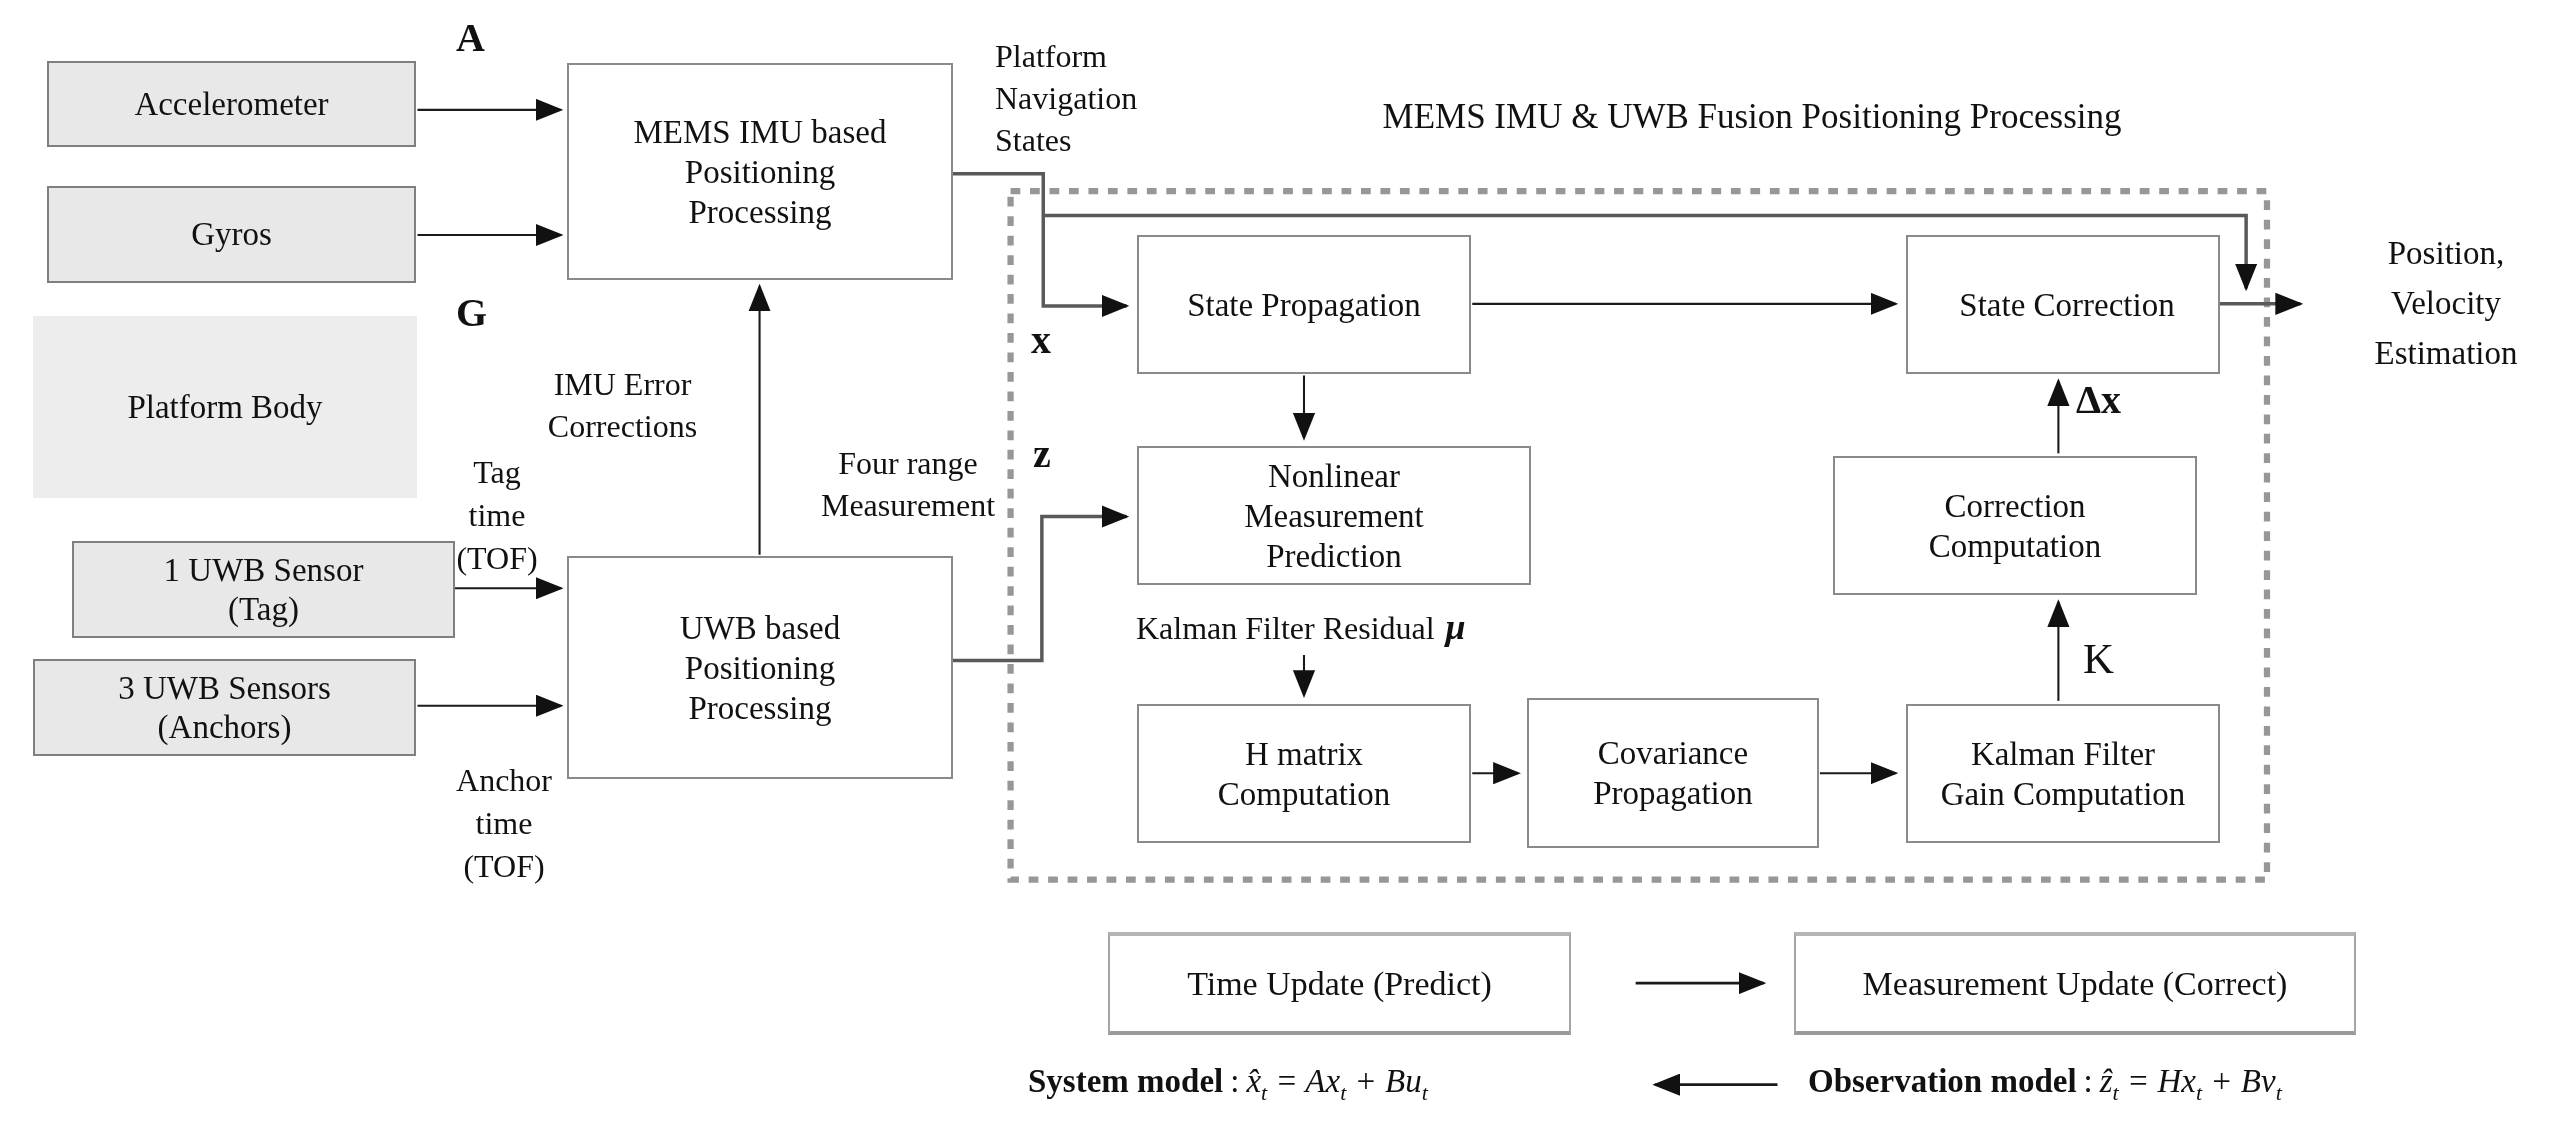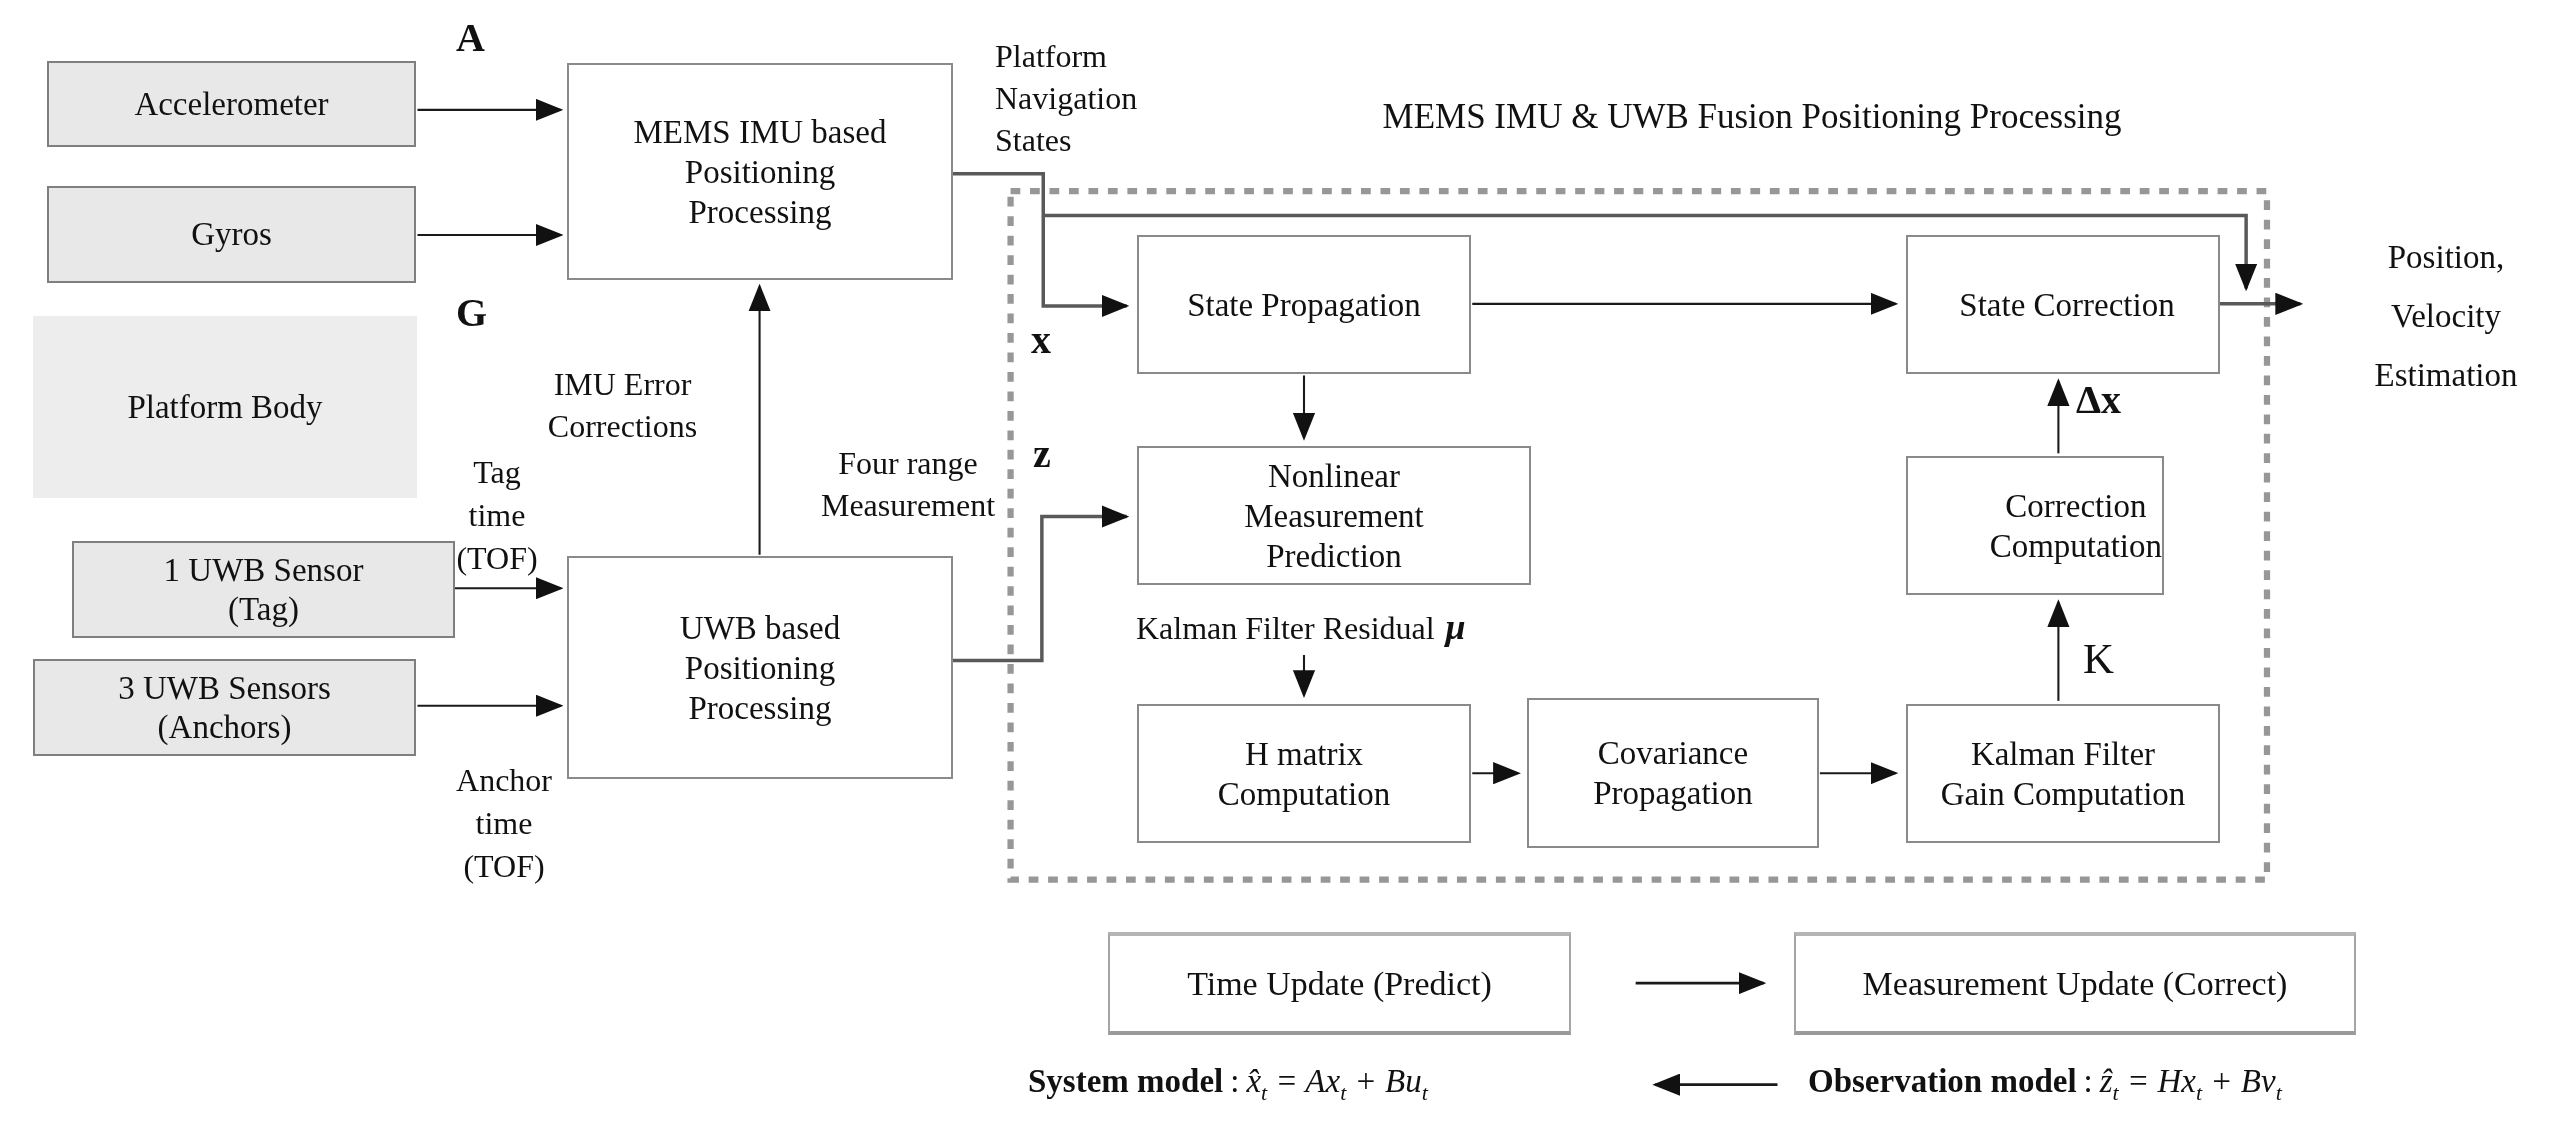--- a/index.html
+++ b/index.html
@@ -148,21 +148,21 @@
   <div class="abs layer proc-box" style="left:1906px; top:235px; width:314px; height:139px;padding-left:8px;">
     <span class="multiline">State Correction</span>
   </div>
 
   <div class="abs layer proc-box" style="left:1137px; top:446px; width:394px; height:139px;">
     <span class="multiline">Nonlinear
 Measurement
 Prediction</span>
   </div>
 
-  <div class="abs layer proc-box" style="left:1906px; top:456px; width:258px; height:139px;justify-content:flex-end;">
+  <div class="abs layer proc-box" style="left:1833px; top:456px; width:364px; height:139px;">
     <span class="multiline">Correction
 Computation</span>
   </div>
 
   <div class="abs layer proc-box" style="left:1137px; top:704px; width:334px; height:139px;">
     <span class="multiline">H matrix
 Computation</span>
   </div>
 
   <div class="abs layer proc-box" style="left:1527px; top:698px; width:292px; height:150px;">
@@ -177,21 +177,21 @@
 
   <div class="abs layer siglbl" style="left:1031px; top:316px;">x</div>
   <div class="abs layer siglbl" style="left:1033px; top:430px;">z</div>
   <div class="abs layer siglbl" style="left:2076px; top:376px;">Δx</div>
   <div class="abs layer" style="left:2083px; top:634px; position:absolute; font-size:43px;">K</div>
 
   <div class="abs layer residual" style="left:1136px; top:606px;">
     <span>Kalman Filter Residual</span><span class="mu">μ</span>
   </div>
 
-  <div class="abs layer multiline center" style="left:2316px; top:228px; width:260px; font-size:33px; line-height:59px;">Position,
+  <div class="abs layer multiline center" style="left:2316px; top:228px; width:260px; font-size:33px; line-height:50px;">Position,
 Velocity
 Estimation</div>
 
   <div class="abs layer legend-box" style="left:1108px; top:932px; width:463px; height:103px;">
     <span>Time Update (Predict)</span>
   </div>
 
   <div class="abs layer legend-box" style="left:1794px; top:932px; width:562px; height:103px;">
     <span>Measurement Update (Correct)</span>
   </div>

